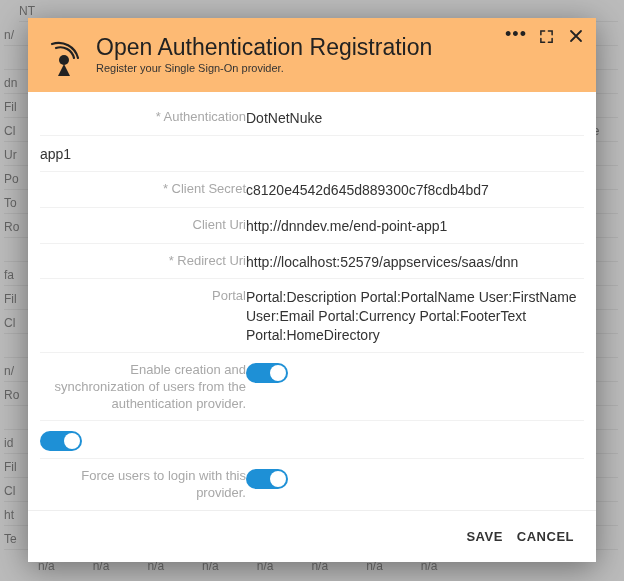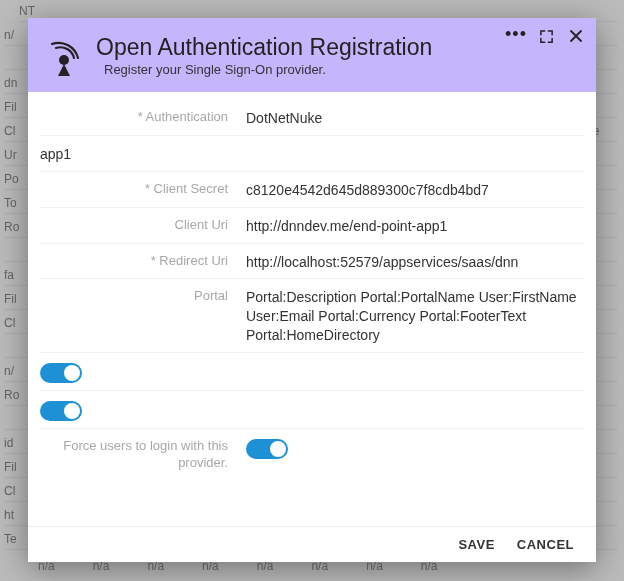--- a/index.html
+++ b/index.html
@@ -17,45 +17,44 @@
   .shade { position: absolute; inset: 0; background: rgba(120,120,120,0.45); }
   .dialog {
     position: absolute;
     left: 28px; top: 18px;
     width: 568px; height: 544px;
     background: #fff;
     box-shadow: 0 6px 30px rgba(0,0,0,0.4);
     display: flex; flex-direction: column;
   }
   .header {
-    background: #c4b5fd;
+    background: #fdba74;
     padding: 14px 16px 14px 16px;
     display: flex; align-items: flex-start; gap: 12px;
     position: relative;
   }
   .header-icon { width: 40px; height: 40px; flex: 0 0 40px; margin-top: 6px; }
   .header-text { flex: 1; padding-top: 2px; }
   .header-title { font-size: 23px; font-weight: 400; color: #222; line-height: 1.15; }
-  .header-sub { font-size: 13px; color: #333; margin-top: 2px; margin-left: 8px; }
+  .header-sub { font-size: 11px; color: #333; margin-top: 2px; }
   .header-actions { position: absolute; right: 10px; top: 8px; display: flex; gap: 10px; align-items: center; }
   .hicon { width: 20px; height: 20px; display:flex; align-items:center; justify-content:center; cursor:pointer; color:#222; }
   .body {
     flex: 1; overflow: auto; padding: 8px 12px 0 12px;
   }
   .row {
     display: flex; align-items: flex-start;
     border-bottom: 1px solid #f1f1f1;
     padding: 7px 0 7px 0;
     min-height: 34px;
   }
   .row:last-child { border-bottom: none; }
   .lbl {
     width: 206px; flex: 0 0 206px;
     text-align: right;
-    padding-right: 18px;
     font-size: 13px;
     color: #a8a8a8;
     line-height: 1.3;
     padding-top: 2px;
   }
   .val {
     flex: 1;
     font-size: 14px;
     color: #333;
     line-height: 1.35;
@@ -68,22 +67,22 @@
     background: #1e90d6;
     position: relative; cursor: pointer;
     margin-top: 1px;
   }
   .toggle::after {
     content: ""; position: absolute; right: 2px; top: 2px;
     width: 16px; height: 16px; border-radius: 50%;
     background: #fff;
   }
   .footer {
-    height: 36px; display:flex; justify-content:flex-end; align-items:center;
-    gap: 22px; padding: 4px 22px;
+    height: 52px; display:flex; justify-content:flex-end; align-items:center;
+    gap: 14px; padding: 4px 22px;
     border-top: 1px solid #eee;
   }
   .btn {
     font-size: 13px; letter-spacing: 0.5px; color: #333;
     background: transparent; border: none; cursor: pointer;
     font-weight: 600;
   }
   .dots { font-size: 18px; line-height: 10px; letter-spacing:1px; position:relative; top:-2px;}
 </style>
 </head>
@@ -204,20 +203,21 @@
     </div>
     <div class="row">
       <div class="lbl">* Redirect Uri</div>
       <div class="val">http://localhost:52579/appservices/saas/dnn</div>
     </div>
     <div class="row">
       <div class="lbl">Portal</div>
       <div class="val">Portal:Description Portal:PortalName User:FirstName User:Email Portal:Currency Portal:FooterText Portal:HomeDirectory</div>
     </div>
     <div class="row">
+      <div class="lbl">Enable creation and synchronization of users from the authentication provider.</div>
       <div class="val">
           <div class="toggle"></div>
         </div>
     </div>
     <div class="row">
       <div class="val">
           <div class="toggle"></div>
         </div>
     </div>
     <div class="row">

